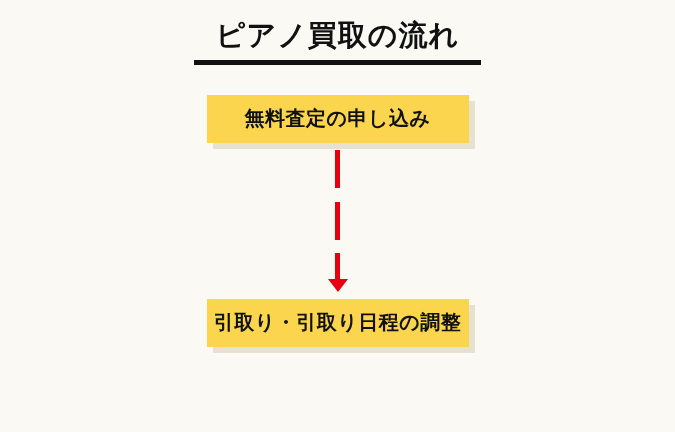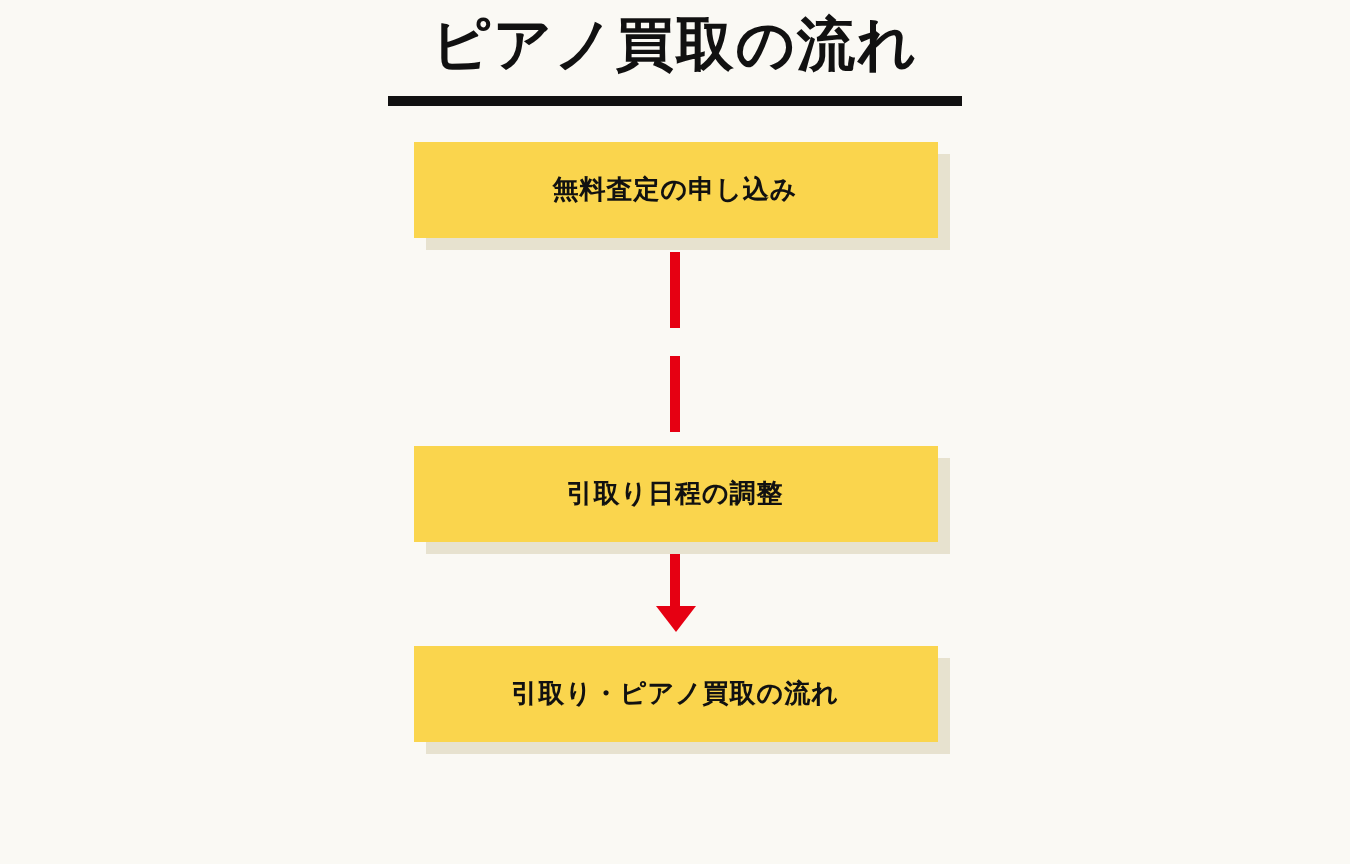--- a/index.html
+++ b/index.html
@@ -14,21 +14,21 @@
       height: 432px;
       background: #faf9f4;
       overflow: hidden;
     }
     .title-wrap {
       text-align: center;
       padding-top: 6px;
     }
     .page-title {
       display: inline-block;
-      margin: 0;
+      margin: 12px;
       font-size: 29px;
       font-weight: 800;
       color: #111111;
       letter-spacing: 1px;
       border-bottom: 5px solid #111111;
       padding: 0 22px 7px 22px;
       line-height: 1.2;
     }
     .flow {
       display: flex;
@@ -39,21 +39,21 @@
     .step {
       width: 262px;
       height: 48px;
       background: #fad54d;
       box-shadow: 6px 6px 0 #e7e2cf;
       display: flex;
       align-items: center;
       justify-content: center;
     }
     .step-label {
-      font-size: 13px;
+      font-size: 20px;
       font-weight: 700;
       color: #111111;
       letter-spacing: 0.5px;
       white-space: nowrap;
     }
     .connector {
       height: 52px;
       display: flex;
       flex-direction: column;
       align-items: center;
@@ -96,27 +96,24 @@
 
     <div class="connector plain">
       <div class="line"></div>
     </div>
 
 
     <div class="connector plain">
       <div class="line"></div>
     </div>
 
-    <div class="step">
-      <span class="step-label">引取り日程の調整</span>
-    </div>
 
     <div class="connector with-head">
       <div class="line"></div>
       <div class="head"></div>
     </div>
 
     <div class="step">
-      <span class="step-label">引取り・ピアノ買取の流れ</span>
+      <span class="step-label">引取り・引取り日程の調整</span>
     </div>
 
   </div>
 </div>
 
 </body></html>

